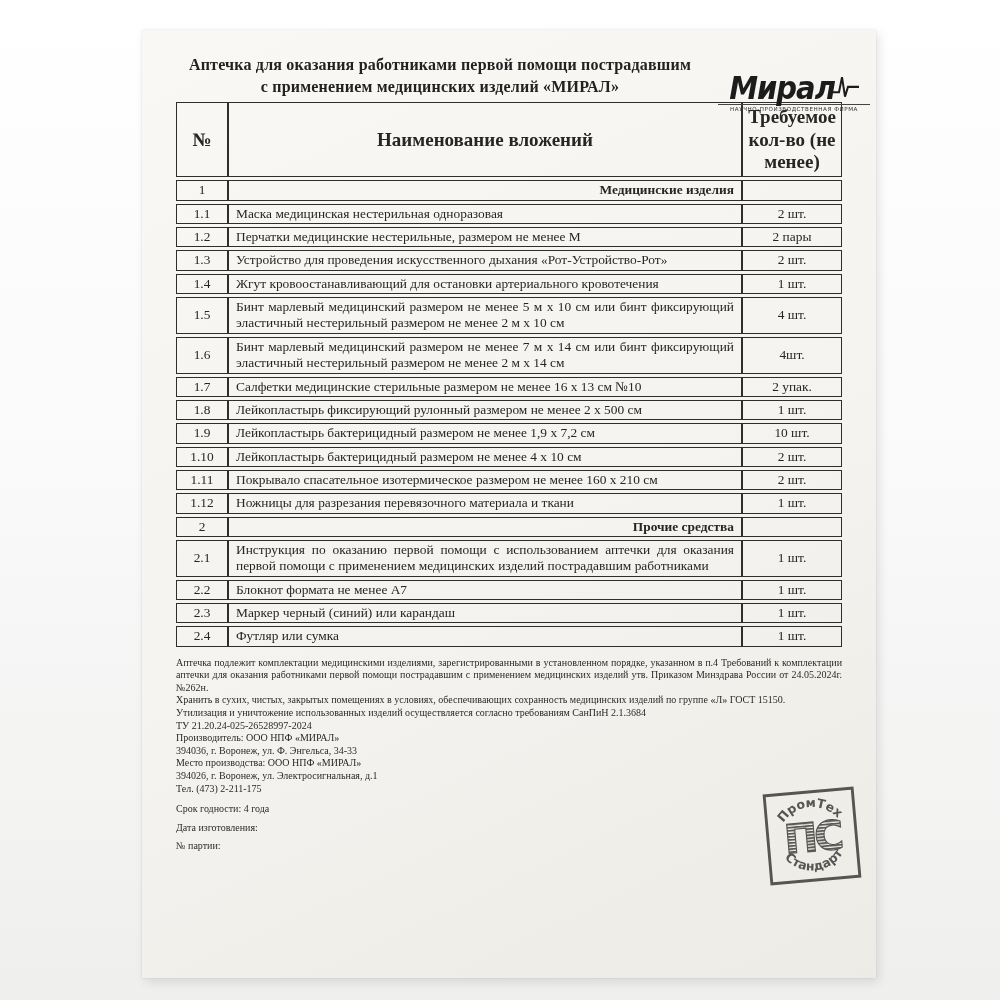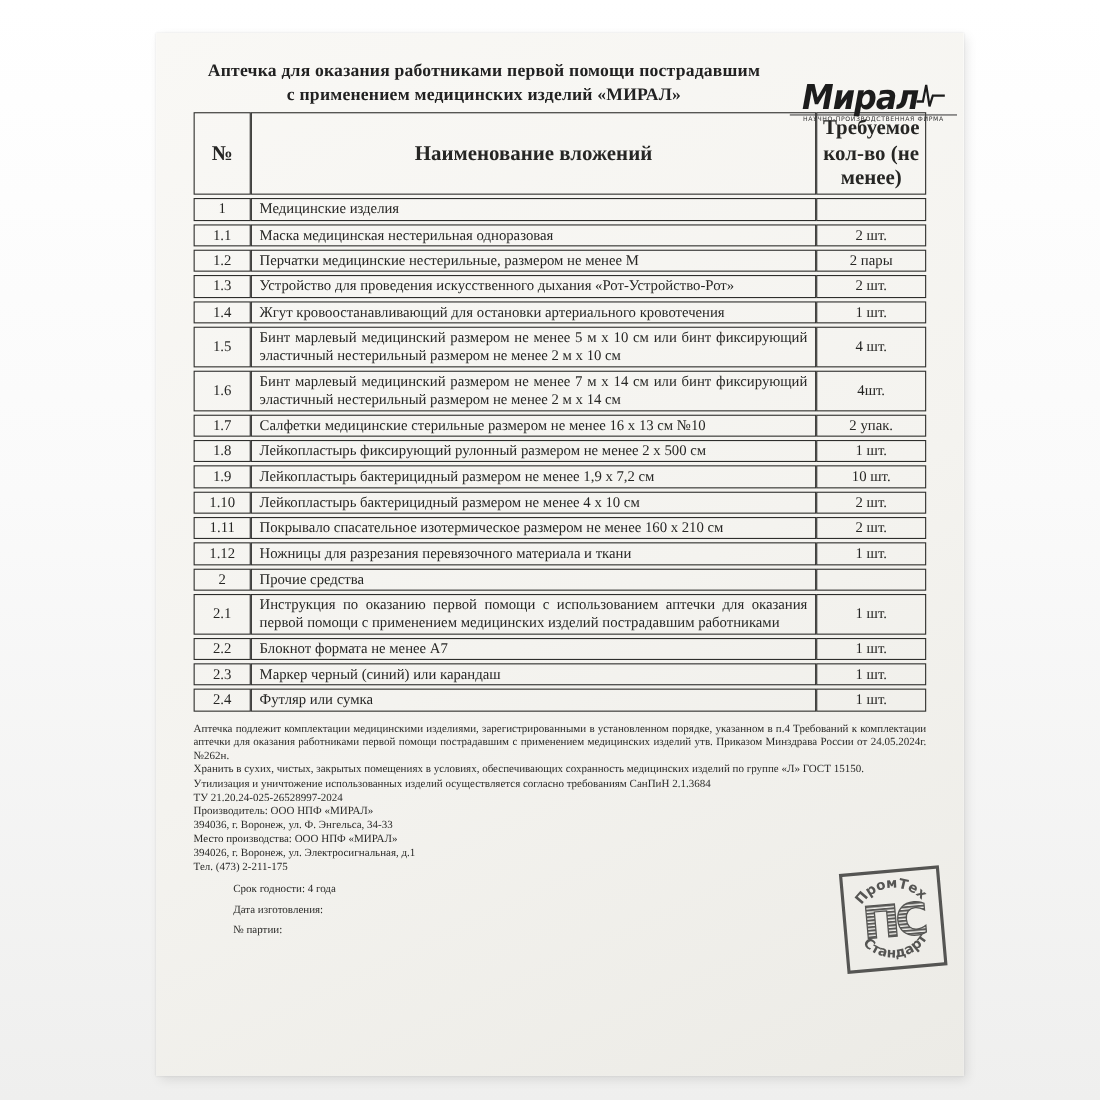--- a/index.html
+++ b/index.html
@@ -46,27 +46,27 @@
     margin-top:2px;
   }
   table.kit th,table.kit td{
     border:1.4px solid #2e2e2c;padding:1px 7px;vertical-align:middle;
     background:transparent;
   }
   table.kit th{font-weight:bold;padding:3px 4px;font-size:19px;line-height:1.18;}
   td.c-num{width:36px;text-align:center;padding:1px 2px;}
   td.c-name{text-align:justify;}
   td.c-qty{width:84px;text-align:center;white-space:nowrap;}
-  tr.section td.c-name{font-weight:normal;text-align:left;}
+  tr.section td.c-name{font-weight:bold;text-align:right;}
   
   .footer{margin-top:7px;font-size:10px;line-height:1.26;color:#2a2a28;}
   .footer p{margin:0;text-align:justify;}
   .info-line{margin:0;}
   .bottom-line{margin:0 0 6px 0;}
-  .bottom-block{margin-top:8px;margin-left:36px;}
+  .bottom-block{margin-top:8px;}
   
   .stamp{position:absolute;right:16px;top:758px;width:96px;height:96px;transform:rotate(-5deg);opacity:.9;}
 </style>
 </head>
 <body>
 
 <div class="photo">
   <div class="paper">
 
     <div class="title">

